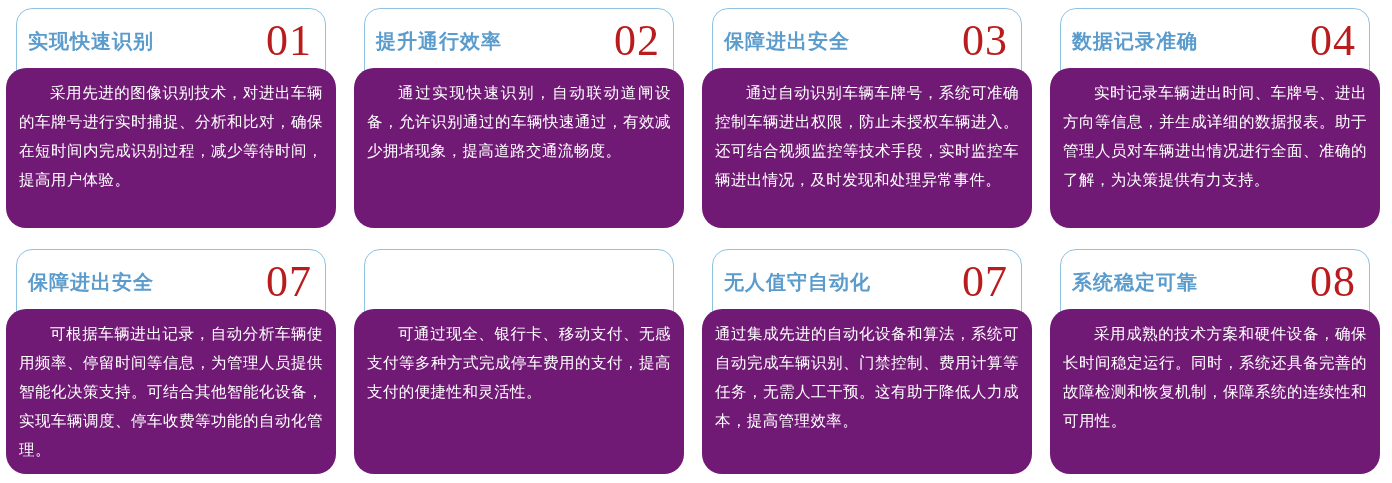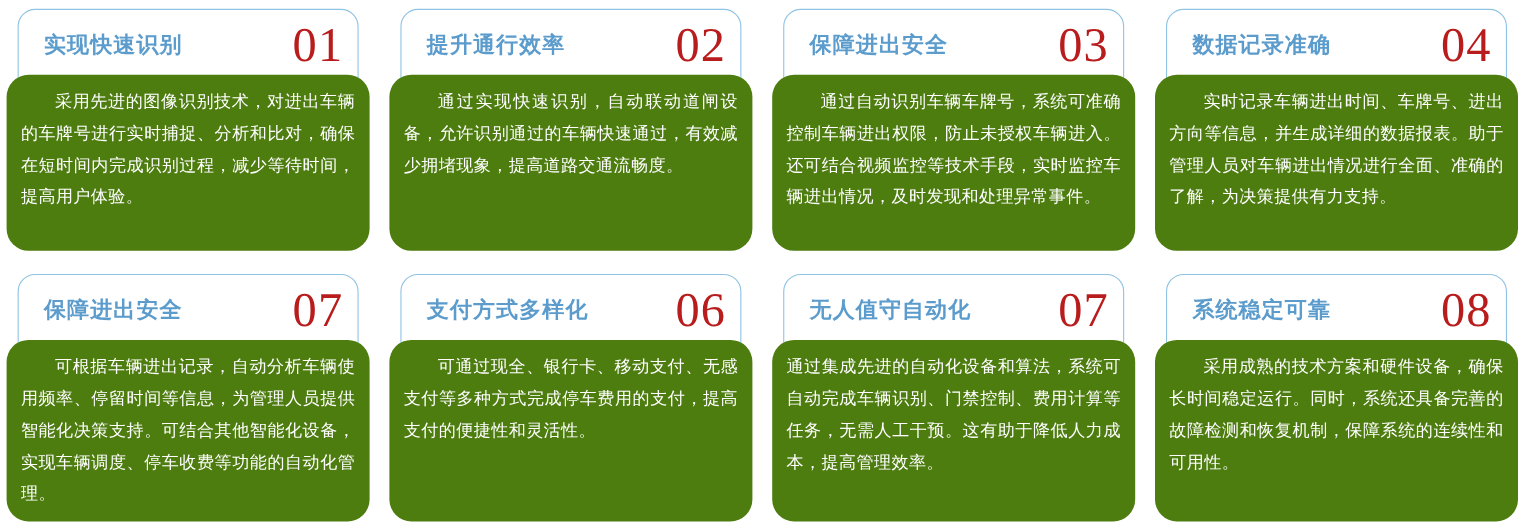--- a/index.html
+++ b/index.html
@@ -44,21 +44,21 @@
 
   .card-header {
     position: absolute;
     left: 16px;
     top: 8px;
     width: 310px;
     height: 66px;
     display: flex;
     align-items: center;
     justify-content: space-between;
-    padding: 0 14px 0 24px;
+    padding: 0 14px 0 12px;
     box-sizing: border-box;
   }
 
   .card-title {
     font-family: "Liberation Serif", "DejaVu Serif", serif;
     font-weight: bold;
     font-size: 20px;
     letter-spacing: 1px;
     color: #5b9ccd;
     white-space: nowrap;
@@ -74,21 +74,21 @@
     letter-spacing: 1px;
   }
 
   
   .card-body {
     position: absolute;
     left: 6px;
     top: 68px;
     width: 330px;
     height: 160px;
-    background: #4d7c0f;
+    background: #701a75;
     border-radius: 20px;
     box-sizing: border-box;
     padding: 10px 13px 8px 13px;
     overflow: hidden;
   }
 
   .card-text {
     color: #ffffff;
     font-family: "Liberation Serif", "DejaVu Serif", serif;
     font-size: 15.5px;
@@ -160,24 +160,20 @@
       <span class="card-title">保障进出安全</span>
       <span class="card-number">07</span>
     </div>
     <div class="card-body">
       <p class="card-text">可根据车辆进出记录，自动分析车辆使用频率、停留时间等信息，为管理人员提供智能化决策支持。可结合其他智能化设备，实现车辆调度、停车收费等功能的自动化管理。</p>
     </div>
   </div>
 
   <div class="card row2">
     <div class="card-outline"></div>
-    <div class="card-header">
-      <span class="card-title">支付方式多样化</span>
-      <span class="card-number">06</span>
-    </div>
     <div class="card-body">
       <p class="card-text">可通过现全、银行卡、移动支付、无感支付等多种方式完成停车费用的支付，提高支付的便捷性和灵活性。</p>
     </div>
   </div>
 
   <div class="card row2">
     <div class="card-outline"></div>
     <div class="card-header">
       <span class="card-title">无人值守自动化</span>
       <span class="card-number">07</span>

